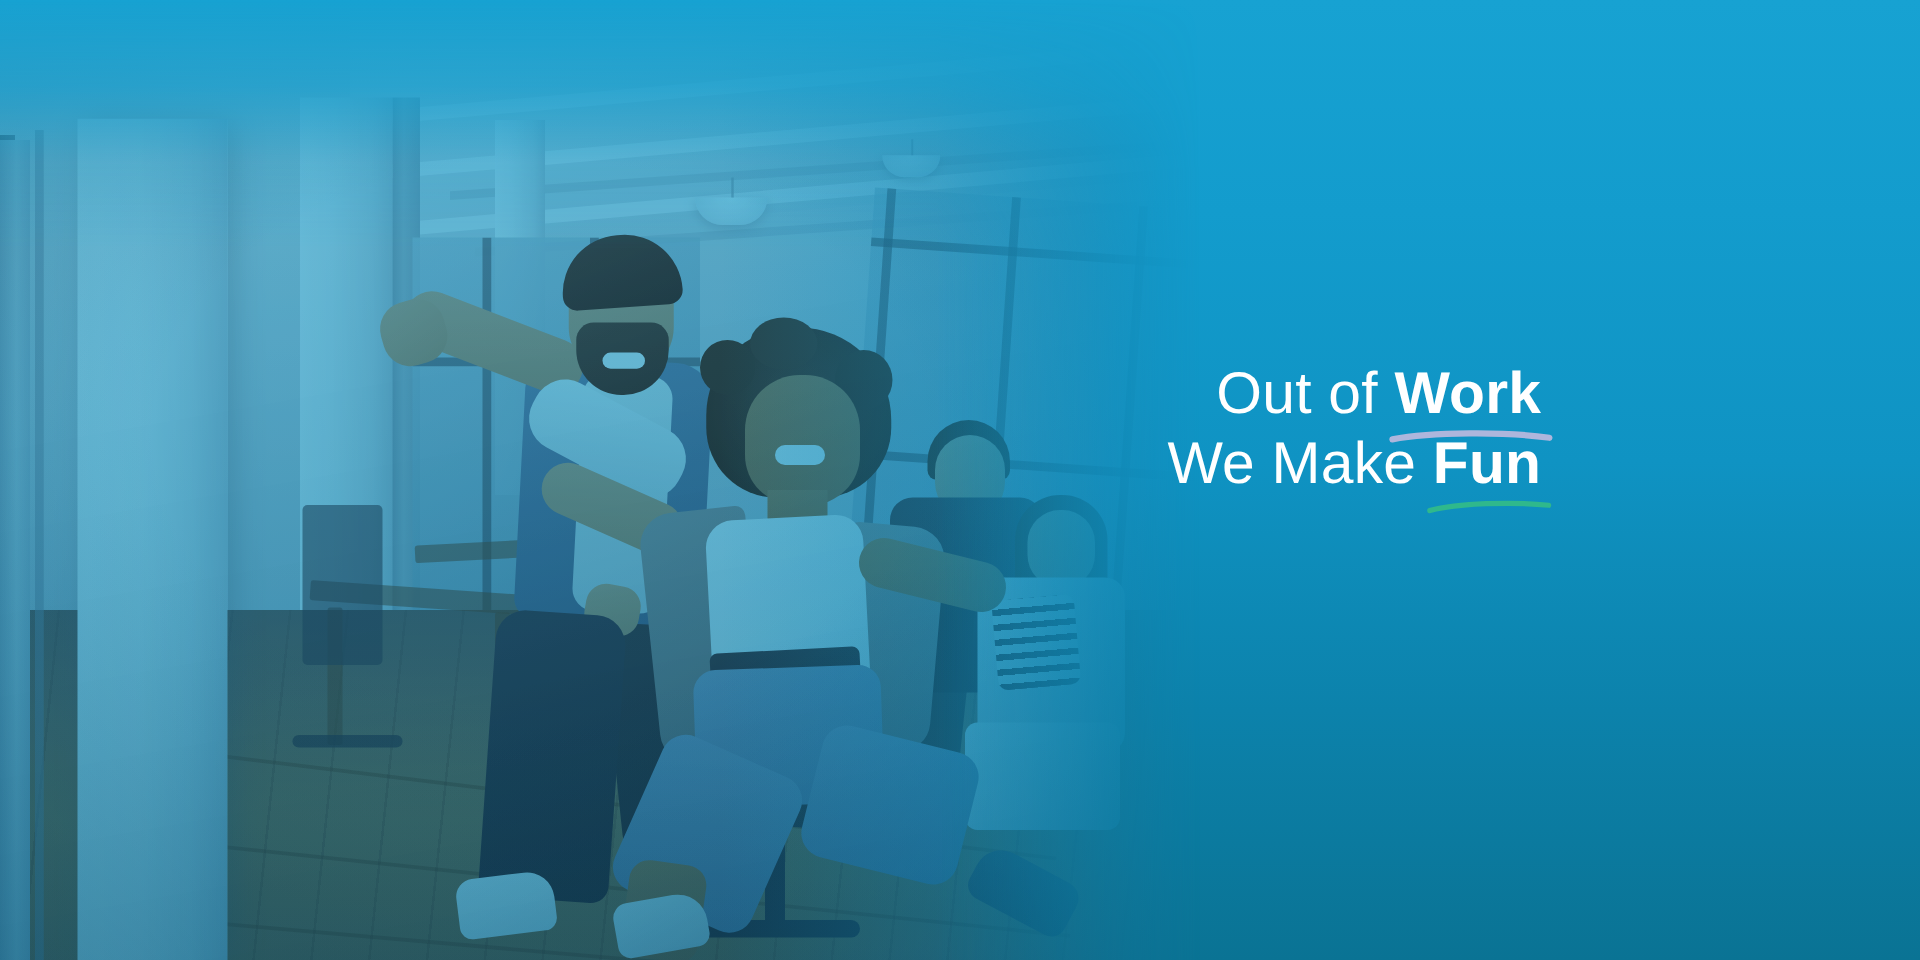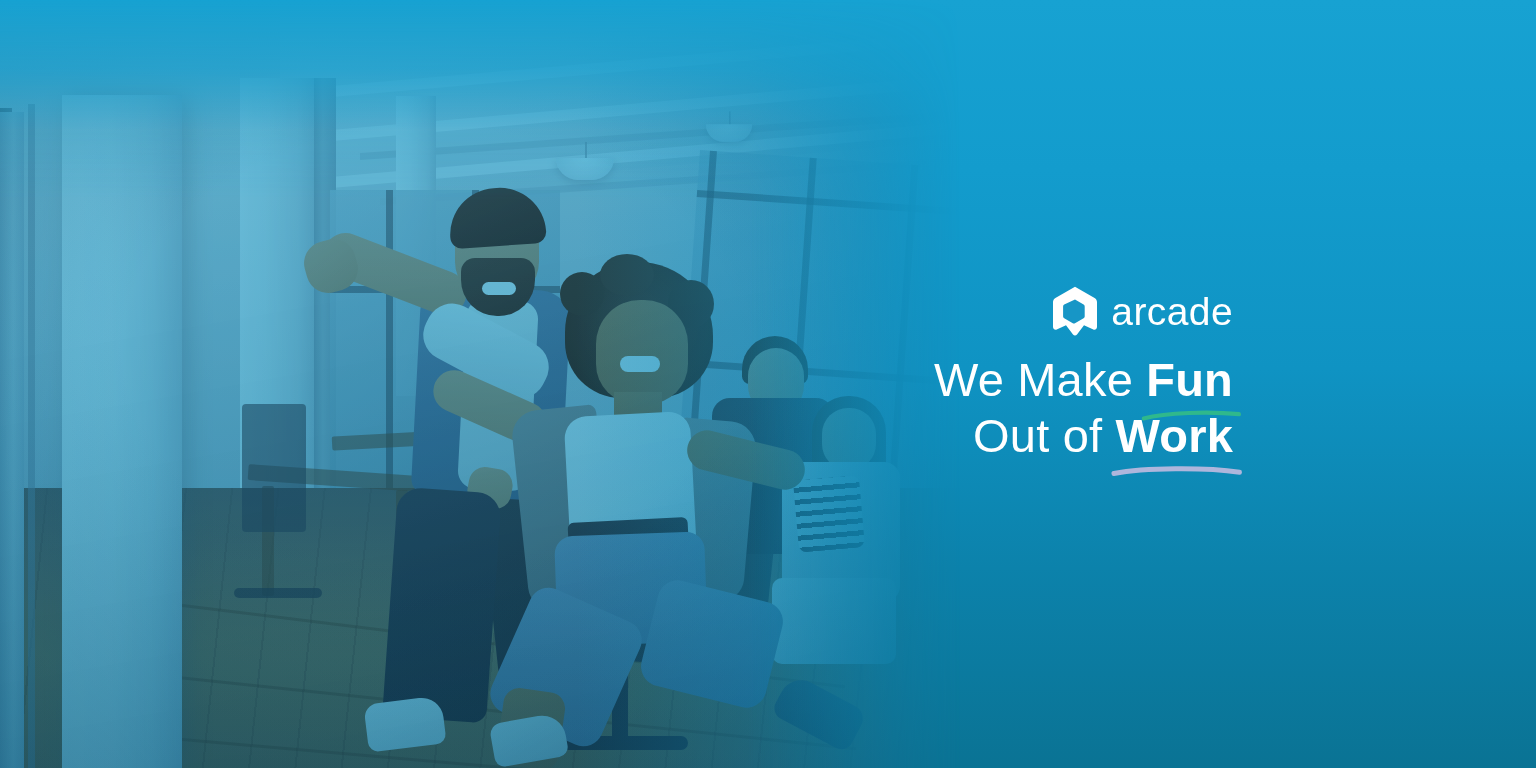--- a/index.html
+++ b/index.html
@@ -411,52 +411,35 @@
       <div id="column-seam"></div>
 
       <div id="photo-tint"></div>
       <div id="photo-tint2"></div>
       <div id="photo-vignette"></div>
     </div>
   </div>
 
   <div id="content">
 
-    <div id="logo-row">
-      <span>
-        <svg id="logo-mark" width="46" height="50" viewBox="0 0 46 50" aria-hidden="true">
-          <path fill="#ffffff" d="M23 0.8 L42.6 11.9 C44.1 12.8 45 14.4 45 16.1 L45 41.0
-                   C45 43.0 43.0 44.3 41.3 43.5 L32.0 39.2 L25.0 48.6
-                   C24.0 49.9 22.0 49.9 21.0 48.6 L14.0 39.2 L4.7 43.5
-                   C3.0 44.3 1.0 43.0 1.0 41.0 L1.0 16.1
-                   C1.0 14.4 1.9 12.8 3.4 11.9 Z"></path>
-          <path fill="#1796c6" d="M23 13.6 L31.6 18.6 C32.3 19.0 32.7 19.7 32.7 20.5
-                   L32.7 30.4 C32.7 31.2 32.3 31.9 31.6 32.3 L23 37.3
-                   C22.3 37.7 21.5 37.7 20.8 37.3 L12.2 32.3
-                   C11.5 31.9 11.1 31.2 11.1 30.4 L11.1 20.5
-                   C11.1 19.7 11.5 19.0 12.2 18.6 Z"></path>
+
+    <div class="headline">
+      <span>Out of</span>
+      <span class="hl-strong">
+        <span>Work</span>
+        <svg class="underline-svg" viewBox="0 0 140 14" preserveAspectRatio="none">
+          <path d="M3 9.5 C 36 3.6, 100 3.2, 137 8.2" stroke="#AEB6DC" stroke-width="5" stroke-linecap="round" fill="none"></path>
         </svg>
       </span>
-      <span id="logo-word">arcade</span>
     </div>
 
     <div class="headline">
       <span>We Make</span>
       <span class="hl-strong">
         <span>Fun</span>
         <svg class="underline-svg" viewBox="0 0 120 14" preserveAspectRatio="none">
           <path d="M3 10.5 C 30 4.5, 82 3.2, 117 6.2" stroke="#2FB88C" stroke-width="4.2" stroke-linecap="round" fill="none"></path>
         </svg>
       </span>
     </div>
 
-    <div class="headline">
-      <span>Out of</span>
-      <span class="hl-strong">
-        <span>Work</span>
-        <svg class="underline-svg" viewBox="0 0 140 14" preserveAspectRatio="none">
-          <path d="M3 9.5 C 36 3.6, 100 3.2, 137 8.2" stroke="#AEB6DC" stroke-width="5" stroke-linecap="round" fill="none"></path>
-        </svg>
-      </span>
-    </div>
-
   </div>
 </div>
 
 </body></html>

